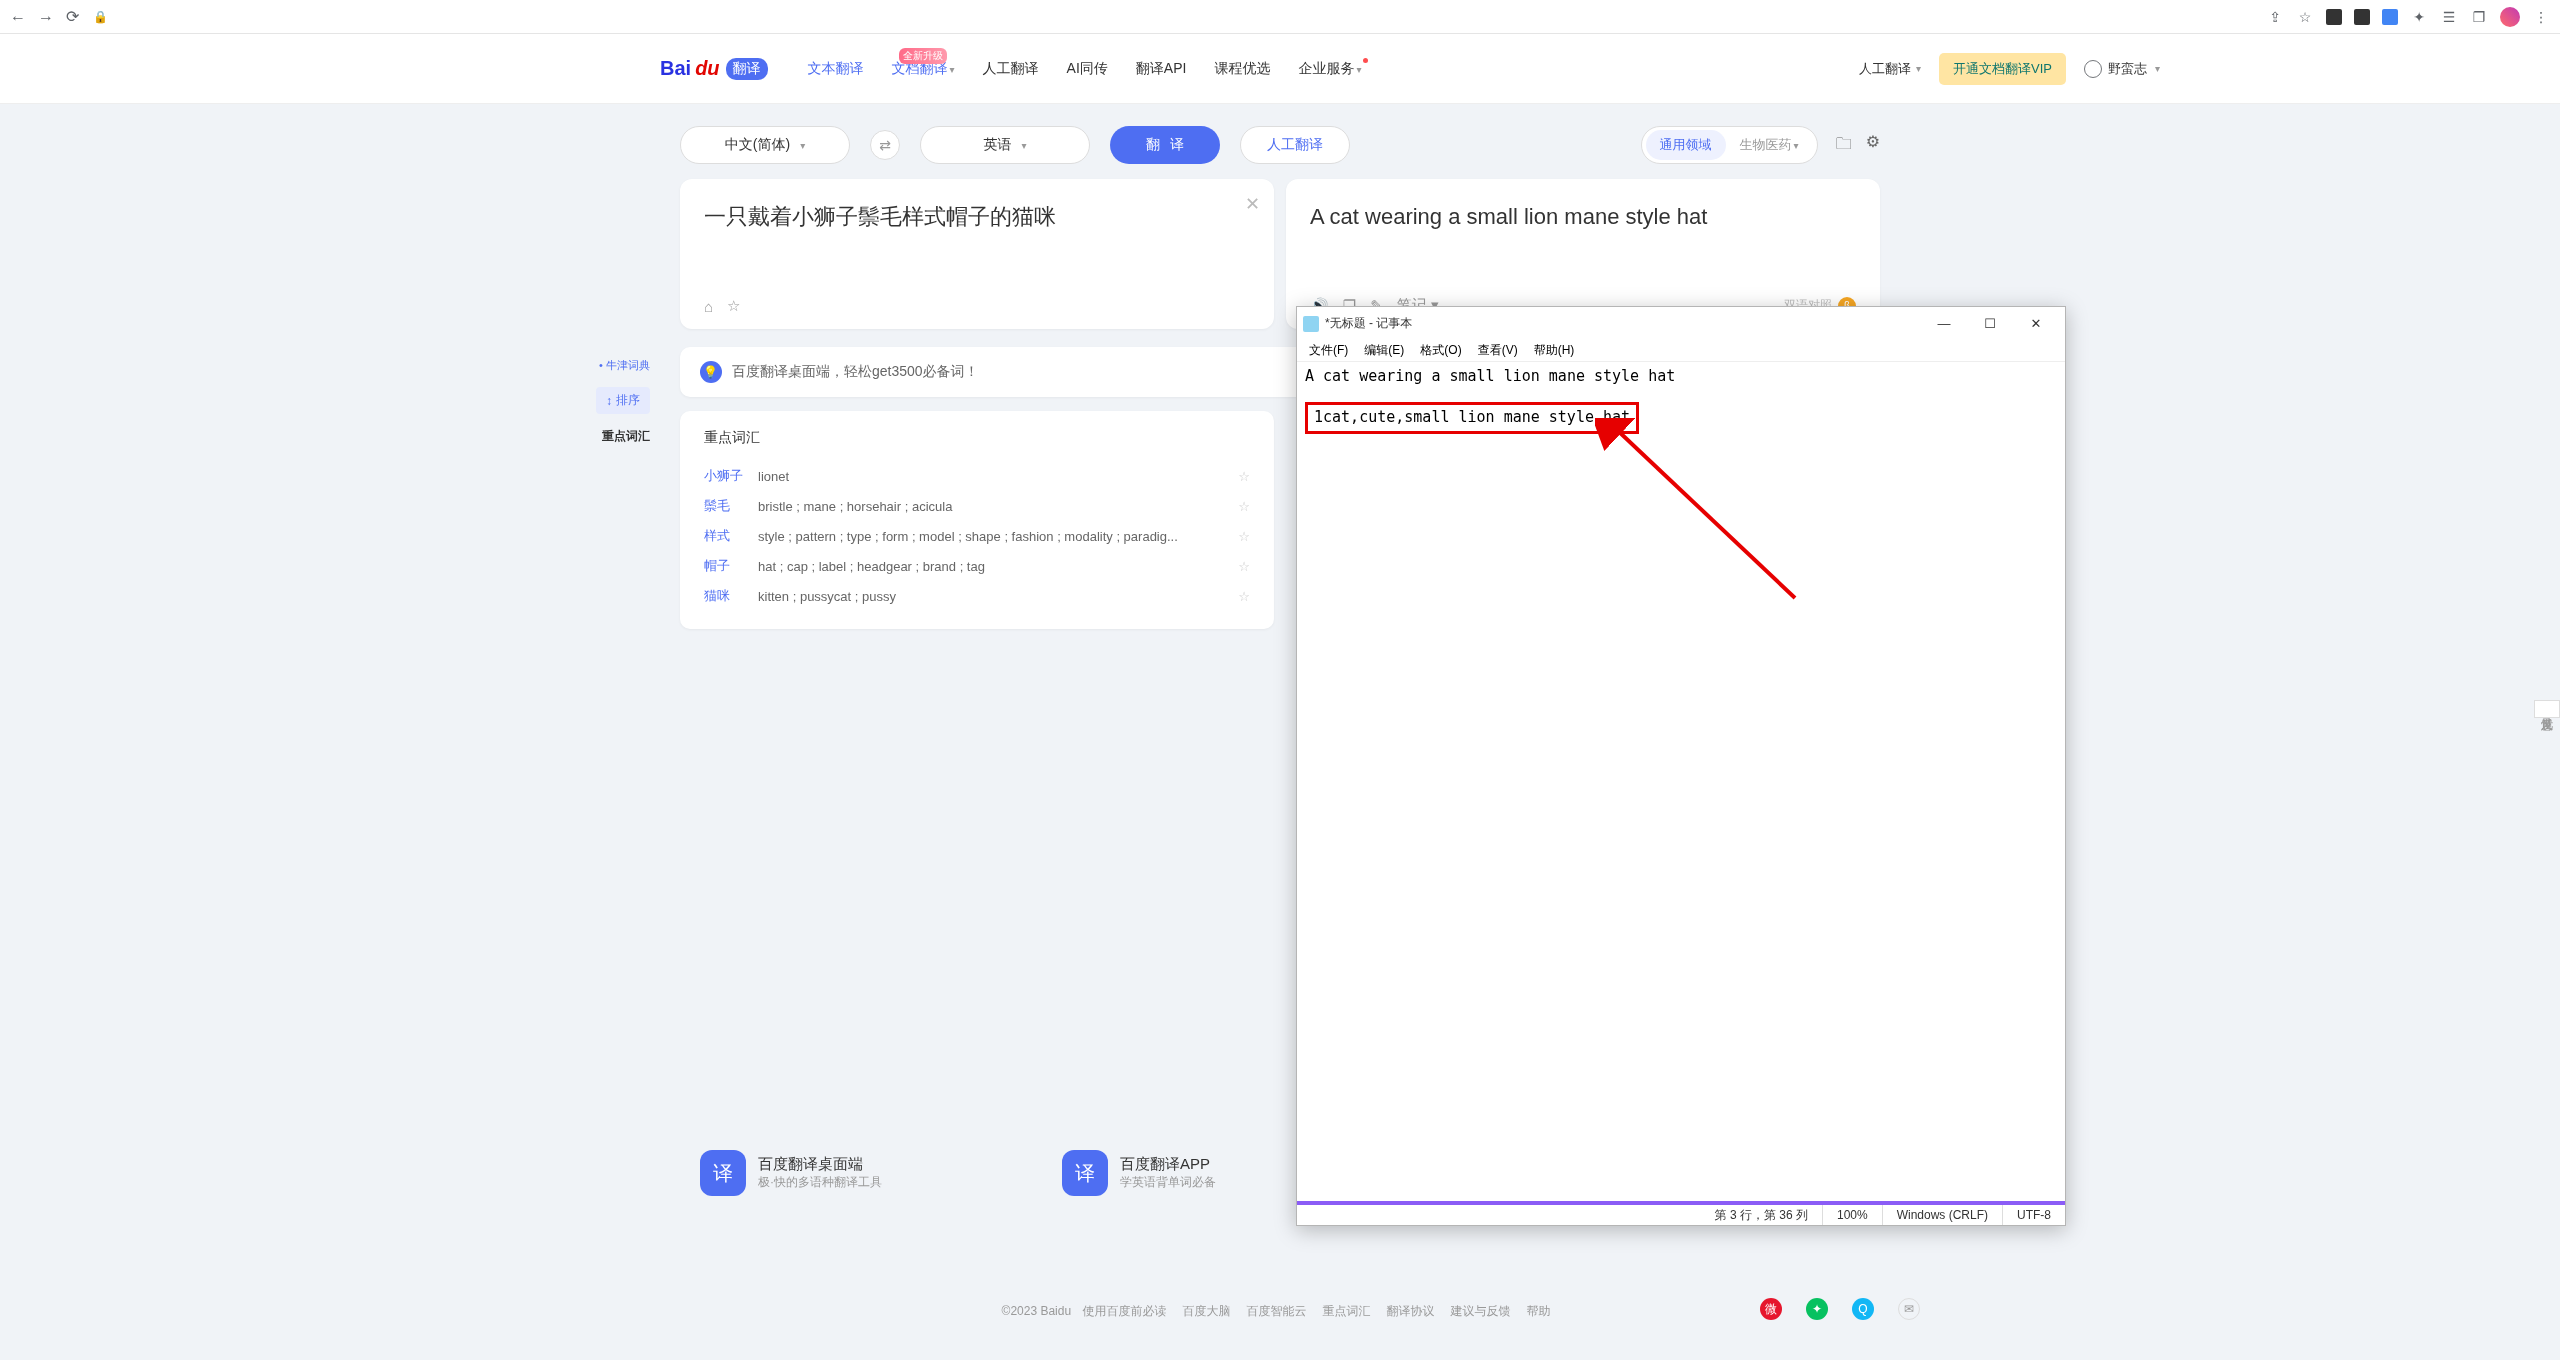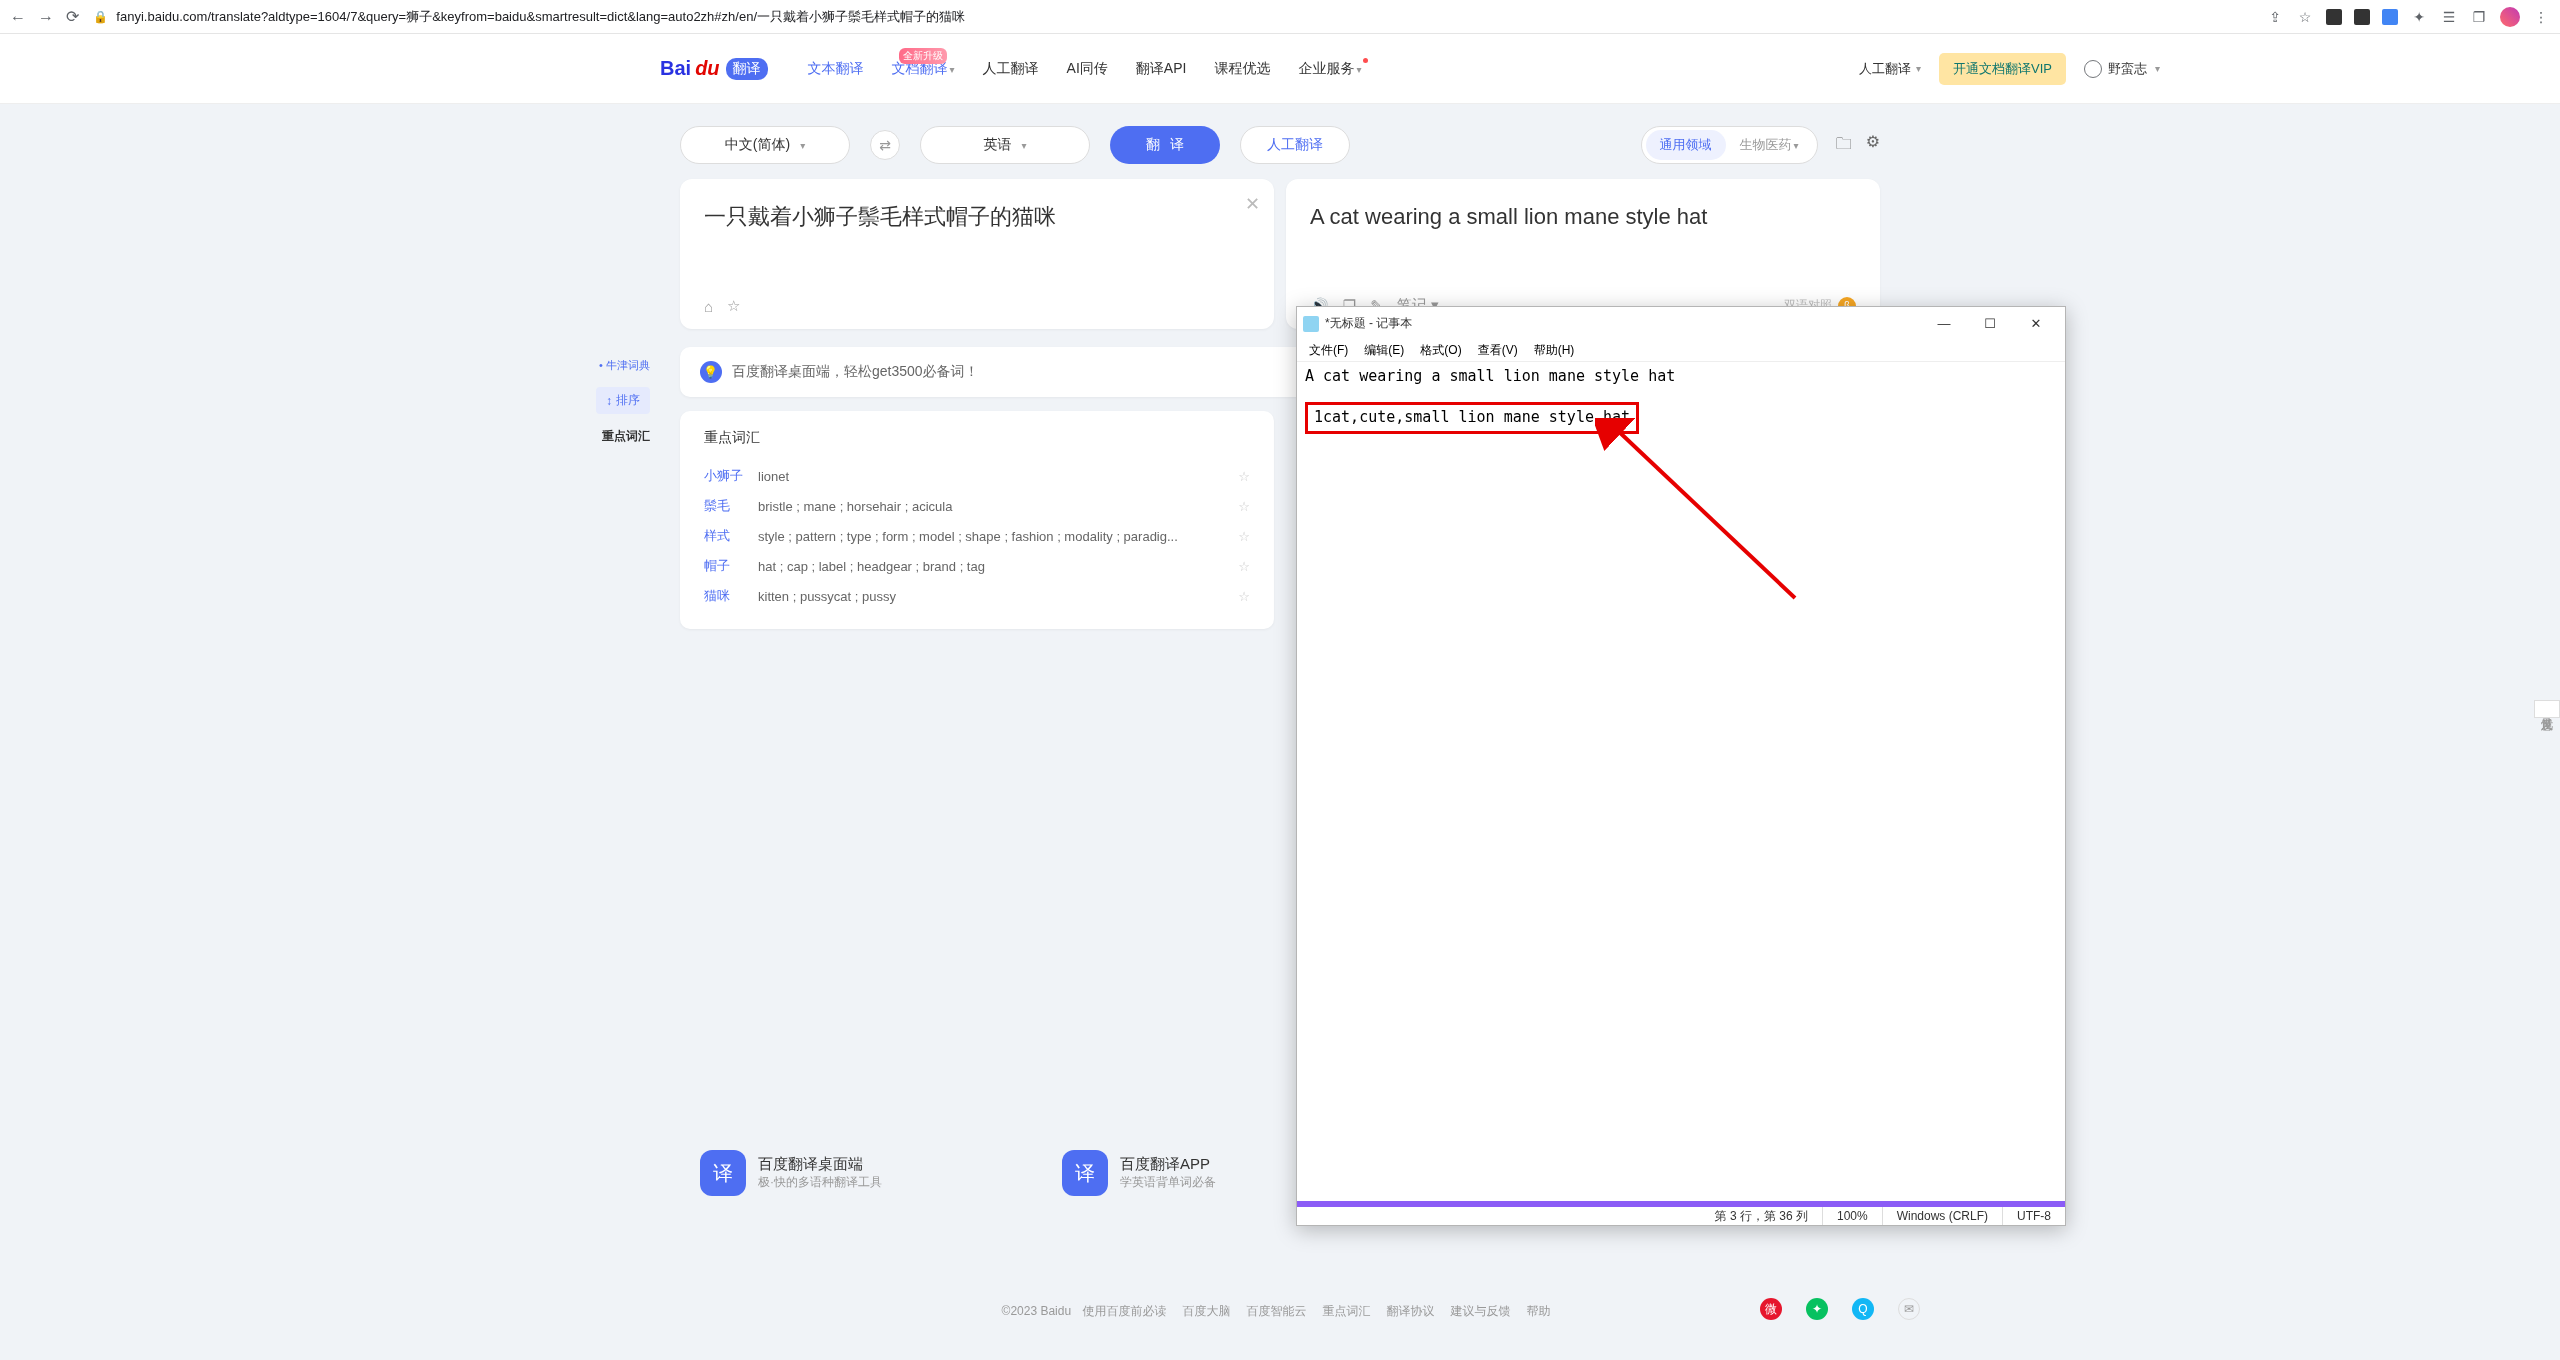--- a/index.html
+++ b/index.html
@@ -102,40 +102,39 @@
 .np-titlebar { height: 33px; background: #fff; display: flex; align-items: center; padding: 0 6px; font-size: 12px; }
 .np-title-icon { width: 16px; height: 16px; background: #8fd4f2; border-radius: 2px; margin-right: 6px; }
 .np-title { flex: 1; color: #333; }
 .np-controls { display: flex; }
 .np-btn { width: 46px; height: 33px; display: flex; align-items: center; justify-content: center; color: #333; cursor: pointer; font-size: 13px; font-family: "Segoe UI", sans-serif; }
 .np-menubar { height: 22px; display: flex; align-items: center; padding: 0 4px; font-size: 12px; gap: 0; border-bottom: 1px solid #eee; }
 .np-menu { padding: 2px 8px; cursor: pointer; }
 .np-body { flex: 1; padding: 4px 8px; font-family: Consolas, monospace; font-size: 15px; color: #000; line-height: 1.45; position: relative; }
 .np-line { white-space: pre; }
 .np-highlight { display: inline-block; border: 3px solid #e60000; padding: 2px 6px; margin-top: 14px; }
-.np-status { height: 24px; border-top: 6px solid #8b5cf6; display: flex; align-items: center; font-size: 12px; color: #333; }
+.np-status { height: 24px; border-top: 4px solid #8b5cf6; display: flex; align-items: center; font-size: 12px; color: #333; }
 .np-status span { padding: 0 14px; border-left: 1px solid #ddd; height: 100%; display: flex; align-items: center; }
 .np-status span:first-child { border-left: none; margin-left: auto; }
 
 
 .red-arrow { position: absolute; left: 1595px; top: 418px; pointer-events: none; }
 
 </style>
 </head>
 <body>
 
 <div class="browser-bar">
   <div class="nav-arrows">
     <span>←</span>
     <span>→</span>
     <span>⟳</span>
   </div>
   <div class="url-bar">
     <span class="url-lock">🔒</span>
-    <span class="url-text">fanyi.baidu.com/translate?aldtype=1604/7&amp;query=狮子&amp;keyfrom=baidu&amp;smartresult=dict&amp;lang=auto2zh#zh/en/一只戴着小狮子鬃毛样式帽子的猫咪</span>
   </div>
   <div class="browser-icons">
     <span class="br-icon">⇪</span>
     <span class="br-icon">☆</span>
     <span class="ext-box"></span>
     <span class="ext-box"></span>
     <span class="ext-blue"></span>
     <span class="br-icon">✦</span>
     <span class="br-icon">☰</span>
     <span class="br-icon">❐</span>

